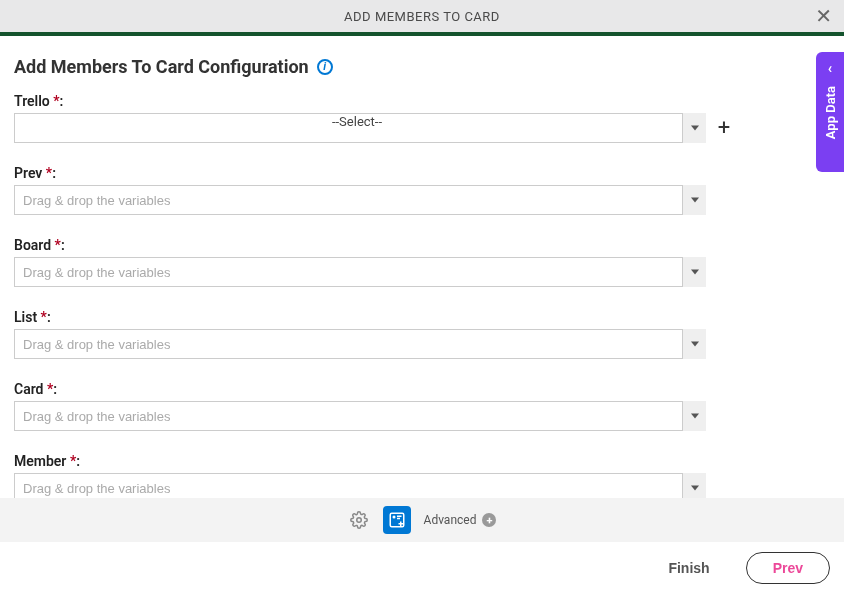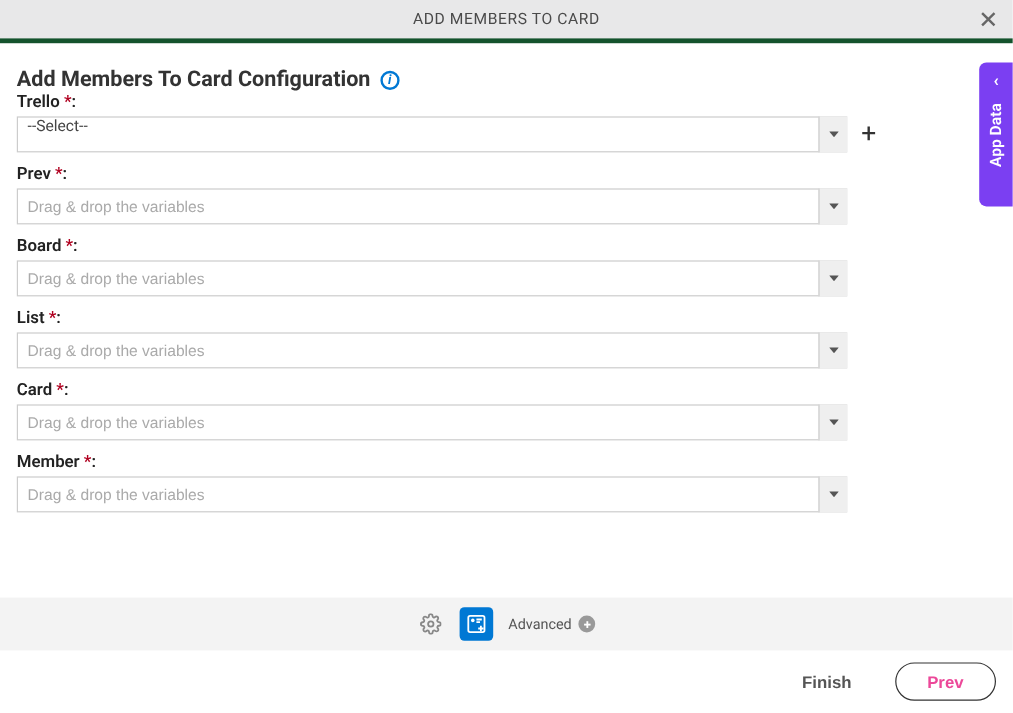--- a/index.html
+++ b/index.html
@@ -3,34 +3,34 @@
   <meta charset="utf-8">
   <style>
     * { box-sizing: border-box; margin: 0; padding: 0; }
     body { font-family: -apple-system, BlinkMacSystemFont, "Segoe UI", Roboto, Arial, sans-serif; width: 844px; height: 594px; position: relative; background: #fff; overflow: hidden; }
     
     .header { height: 36px; background: #e8e8e9; display: flex; align-items: center; justify-content: center; position: relative; border-bottom: 4px solid #14532d; }
     .header-title { font-size: 13px; font-weight: 400; color: #4a4a4a; letter-spacing: 0.5px; }
     .close-btn { position: absolute; right: 12px; top: 50%; transform: translateY(-50%); font-size: 20px; color: #666; cursor: pointer; line-height: 1; }
     
     .content { padding: 20px 14px 0 14px; }
-    .page-title { font-size: 18px; font-weight: 700; color: #333; display: flex; align-items: center; gap: 8px; }
+    .page-title { font-size: 18px; font-weight: 700; color: #333; display: flex; align-items: center; gap: 8px; margin-bottom: 16px; }
     .info-icon { width: 16px; height: 16px; border: 2px solid #0078d4; border-radius: 50%; display: inline-flex; align-items: center; justify-content: center; font-size: 11px; color: #0078d4; font-weight: 700; font-style: italic; }
     
-    .form-group { margin-bottom: 10px; }
+    .form-group { margin-bottom: 22px; }
     .label { font-size: 14px; font-weight: 600; color: #222; margin-bottom: 4px; display: block; }
     .required { color: #b00020; }
     
     .field-row { display: flex; align-items: center; gap: 8px; }
     .field-wrap { position: relative; width: 692px; }
     .select-field, .input-field { width: 100%; height: 30px; border: 1px solid #ccc; background: #fff; padding: 0 8px; font-size: 13px; color: #1d4ed8; }
     .input-field::placeholder { color: #aaa; }
     .dropdown-btn { position: absolute; right: 0; top: 0; width: 24px; height: 30px; border-left: 1px solid #ccc; background: #efefef; display: flex; align-items: center; justify-content: center; cursor: pointer; }
     .dropdown-btn svg { width: 8px; height: 8px; fill: #555; }
-    .select-field { padding-right: 14px; color: #444; }
+    .select-field { padding-right: 14px; color: #444; text-align: center; }
     .input-field { padding-right: 30px; }
     .add-btn { font-size: 22px; color: #333; cursor: pointer; line-height: 1; width: 20px; text-align: center; }
     
     .toolbar { position: absolute; bottom: 52px; left: 0; right: 0; height: 44px; background: #f3f3f3; display: flex; align-items: center; justify-content: center; gap: 13px; }
     .tool-icon { width: 22px; height: 22px; display: flex; align-items: center; justify-content: center; cursor: pointer; }
     .tool-icon.active { background: #0078d4; border-radius: 4px; padding: 4px; width: 28px; height: 28px; }
     .tool-icon svg { width: 18px; height: 18px; }
     .adv-wrap { display: flex; align-items: center; gap: 6px; cursor: pointer; }
     .adv-label { font-size: 12px; color: #555; }
     .plus-circle { width: 14px; height: 14px; border-radius: 50%; background: #999; color: #fff; display: inline-flex; align-items: center; justify-content: center; font-size: 11px; font-weight: 700; line-height: 1; }

